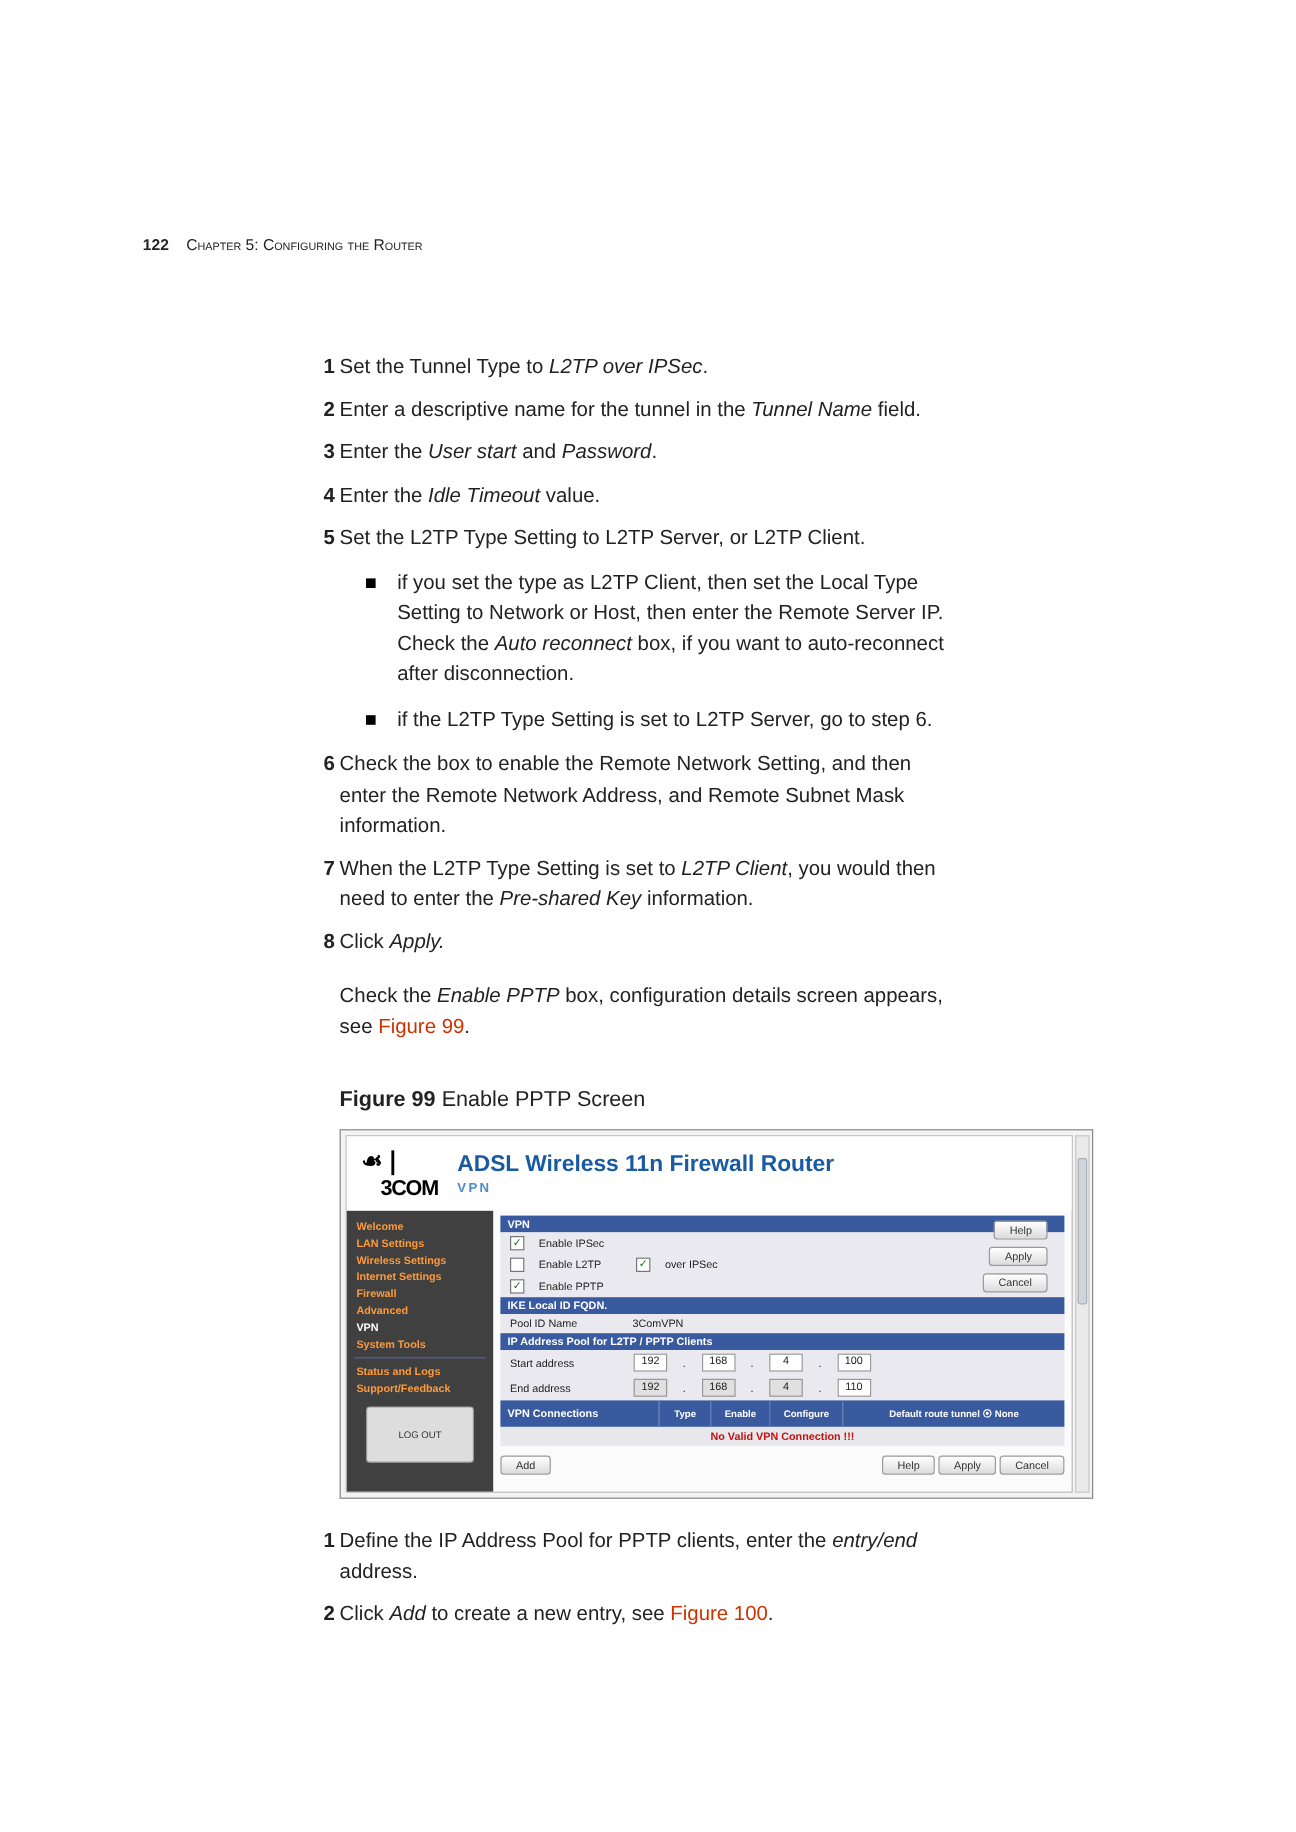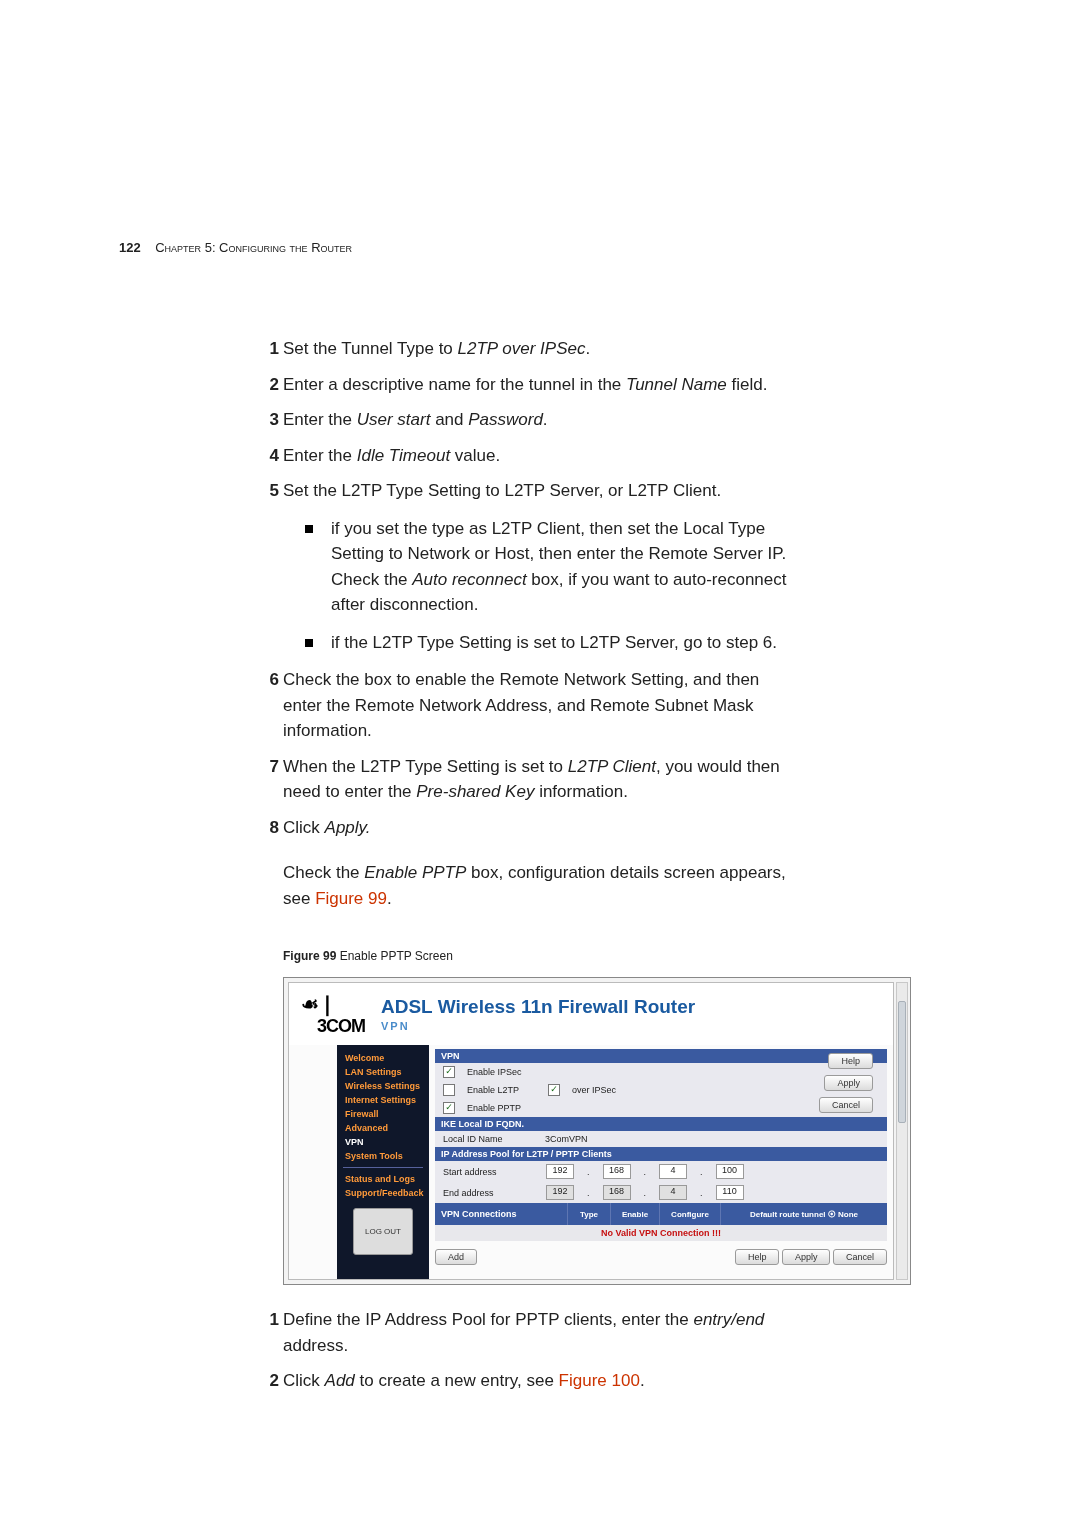--- a/index.html
+++ b/index.html
@@ -1,44 +1,44 @@
 <!DOCTYPE html>
 <html><head>
 <meta charset="utf-8">
 <style>
   html,body{margin:0;padding:0;background:#fff;}
   .page{width:1080px;height:1527px;position:relative;font-family:"Segoe UI",Arial,sans-serif;color:#222;}
   .content{position:absolute;left:119px;top:195px;width:680px;}
   .pg-num{font-family:Arial,sans-serif;font-weight:700;font-size:13px;}
   .chap{font-family:Arial,sans-serif;font-size:13px;font-variant:small-caps;margin-left:10px;}
-  .hdr{margin-bottom:80px;margin-top:43px;}
+  .hdr{margin-bottom:80px;}
   ol.main{margin:0 0 0 130px;padding:0;list-style:none;}
   ol.main>li{position:relative;margin:0 0 10px 0;padding-left:34px;font-size:17px;line-height:1.5;}
   ol.main>li>.num{position:absolute;left:0;top:0;font-weight:700;width:30px;text-align:right;}
   ol.main>li .step-body{}
   .em{font-style:italic;}
   ul.sub{list-style:none;margin:12px 0 10px 22px;padding:0;}
   ul.sub>li{position:relative;padding-left:26px;margin-bottom:12px;font-size:17px;line-height:1.5;}
   ul.sub>li::before{content:"";position:absolute;left:0;top:9px;width:8px;height:8px;background:#000;}
   .para{margin:0 0 0 164px;font-size:17px;line-height:1.5;margin-top:20px;}
   .link{color:#cc3300;}
-  .fig-cap{margin:38px 0 14px 164px;font-size:12px;}
+  .fig-cap{margin:38px 0 14px 164px;font-size:18px;}
   .fig-cap .b{font-weight:700;}
   .fig{margin-left:164px;width:628px;border:1px solid #888;background:#f3f3f3;position:relative;height:308px;box-sizing:border-box;}
   .fig-in{position:absolute;left:4px;top:4px;right:16px;bottom:4px;background:#fbfbfb;border:1px solid #bbb;}
   .scroll-tr{position:absolute;right:2px;top:4px;bottom:4px;width:10px;background:#eaeaea;border:1px solid #c8c8c8;}
   .scroll-tr .thumb{position:absolute;left:1px;right:1px;top:18px;height:120px;background:#cfd5db;border:1px solid #a8b0b8;border-radius:2px;}
   .fig-top{background:#fff;height:62px;display:flex;align-items:center;padding:0 12px;}
   .logo{width:80px;color:#000;}
   .logo .glyph{font-size:20px;font-weight:700;font-family:Georgia,serif;}
   .logo .brand{font-size:18px;font-weight:700;letter-spacing:-1px;text-align:center;}
   .ttl{font-weight:700;color:#1a5aa0;font-size:19px;}
   .sub-ttl{color:#4a8cca;font-size:11px;letter-spacing:2px;font-weight:700;margin-top:2px;}
   .fig-body{display:flex;height:calc(100% - 62px);}
-  .side{background:#0f172a;width:92px;font-size:9px;color:#fff;padding:6px 0;margin-left:48px;}
+  .side{background:#404040;width:122px;font-size:9px;color:#fff;padding:6px 0;}
   .side a{display:block;color:#ff9a3a;font-weight:700;padding:2px 8px;}
   .side a.w{color:#fff;}
   .side .sep{border-top:1px solid #56619b;margin:4px 6px;}
   .side .btn-lo{margin:8px 16px 0 16px;text-align:center;background:#ddd;border:1px solid #999;color:#333;font-size:8px;padding:18px 0;border-radius:3px;}
   .main-pane{flex:1;padding:4px 6px 4px 6px;font-size:9px;}
   .bar{background:#3a5aa0;color:#fff;font-weight:700;padding:2px 6px;}
   .opt-row{background:#e9e9ef;padding:3px 8px;display:flex;gap:12px;align-items:center;}
   .cb{width:10px;height:10px;border:1px solid #777;display:inline-block;vertical-align:middle;background:#fff;}
   .cb.on::after{content:"✓";font-size:9px;color:#1a6a1a;display:block;line-height:9px;text-align:center;}
   .ipbox{display:inline-block;width:26px;height:13px;border:1px solid #999;background:#fff;text-align:center;font-size:9px;margin:0 1px;}
@@ -124,21 +124,21 @@
                 <span>Enable IPSec</span>
               </div>
           <div class="opt-row"><span class="cb"></span><span>Enable L2TP</span>&nbsp;&nbsp;<span class="cb on"></span><span>over IPSec</span></div>
           <div class="opt-row">
                 <span class="cb on"></span>
                 <span>Enable PPTP</span>
               </div>
 
           <div class="bar">IKE Local ID FQDN.</div>
           <div class="opt-row">
-                <span style="width:90px">Local ID Name</span>
+                <span style="width:90px">Pool ID Name</span>
                 <span>3ComVPN</span>
               </div>
 
           <div class="bar">IP Address Pool for L2TP / PPTP Clients</div>
           <div class="opt-row"><span style="width:90px">Start address</span>
             <span class="ipbox">192</span>.
             <span class="ipbox">168</span>.
             <span class="ipbox">4</span>.
             <span class="ipbox">100</span>
           </div>

